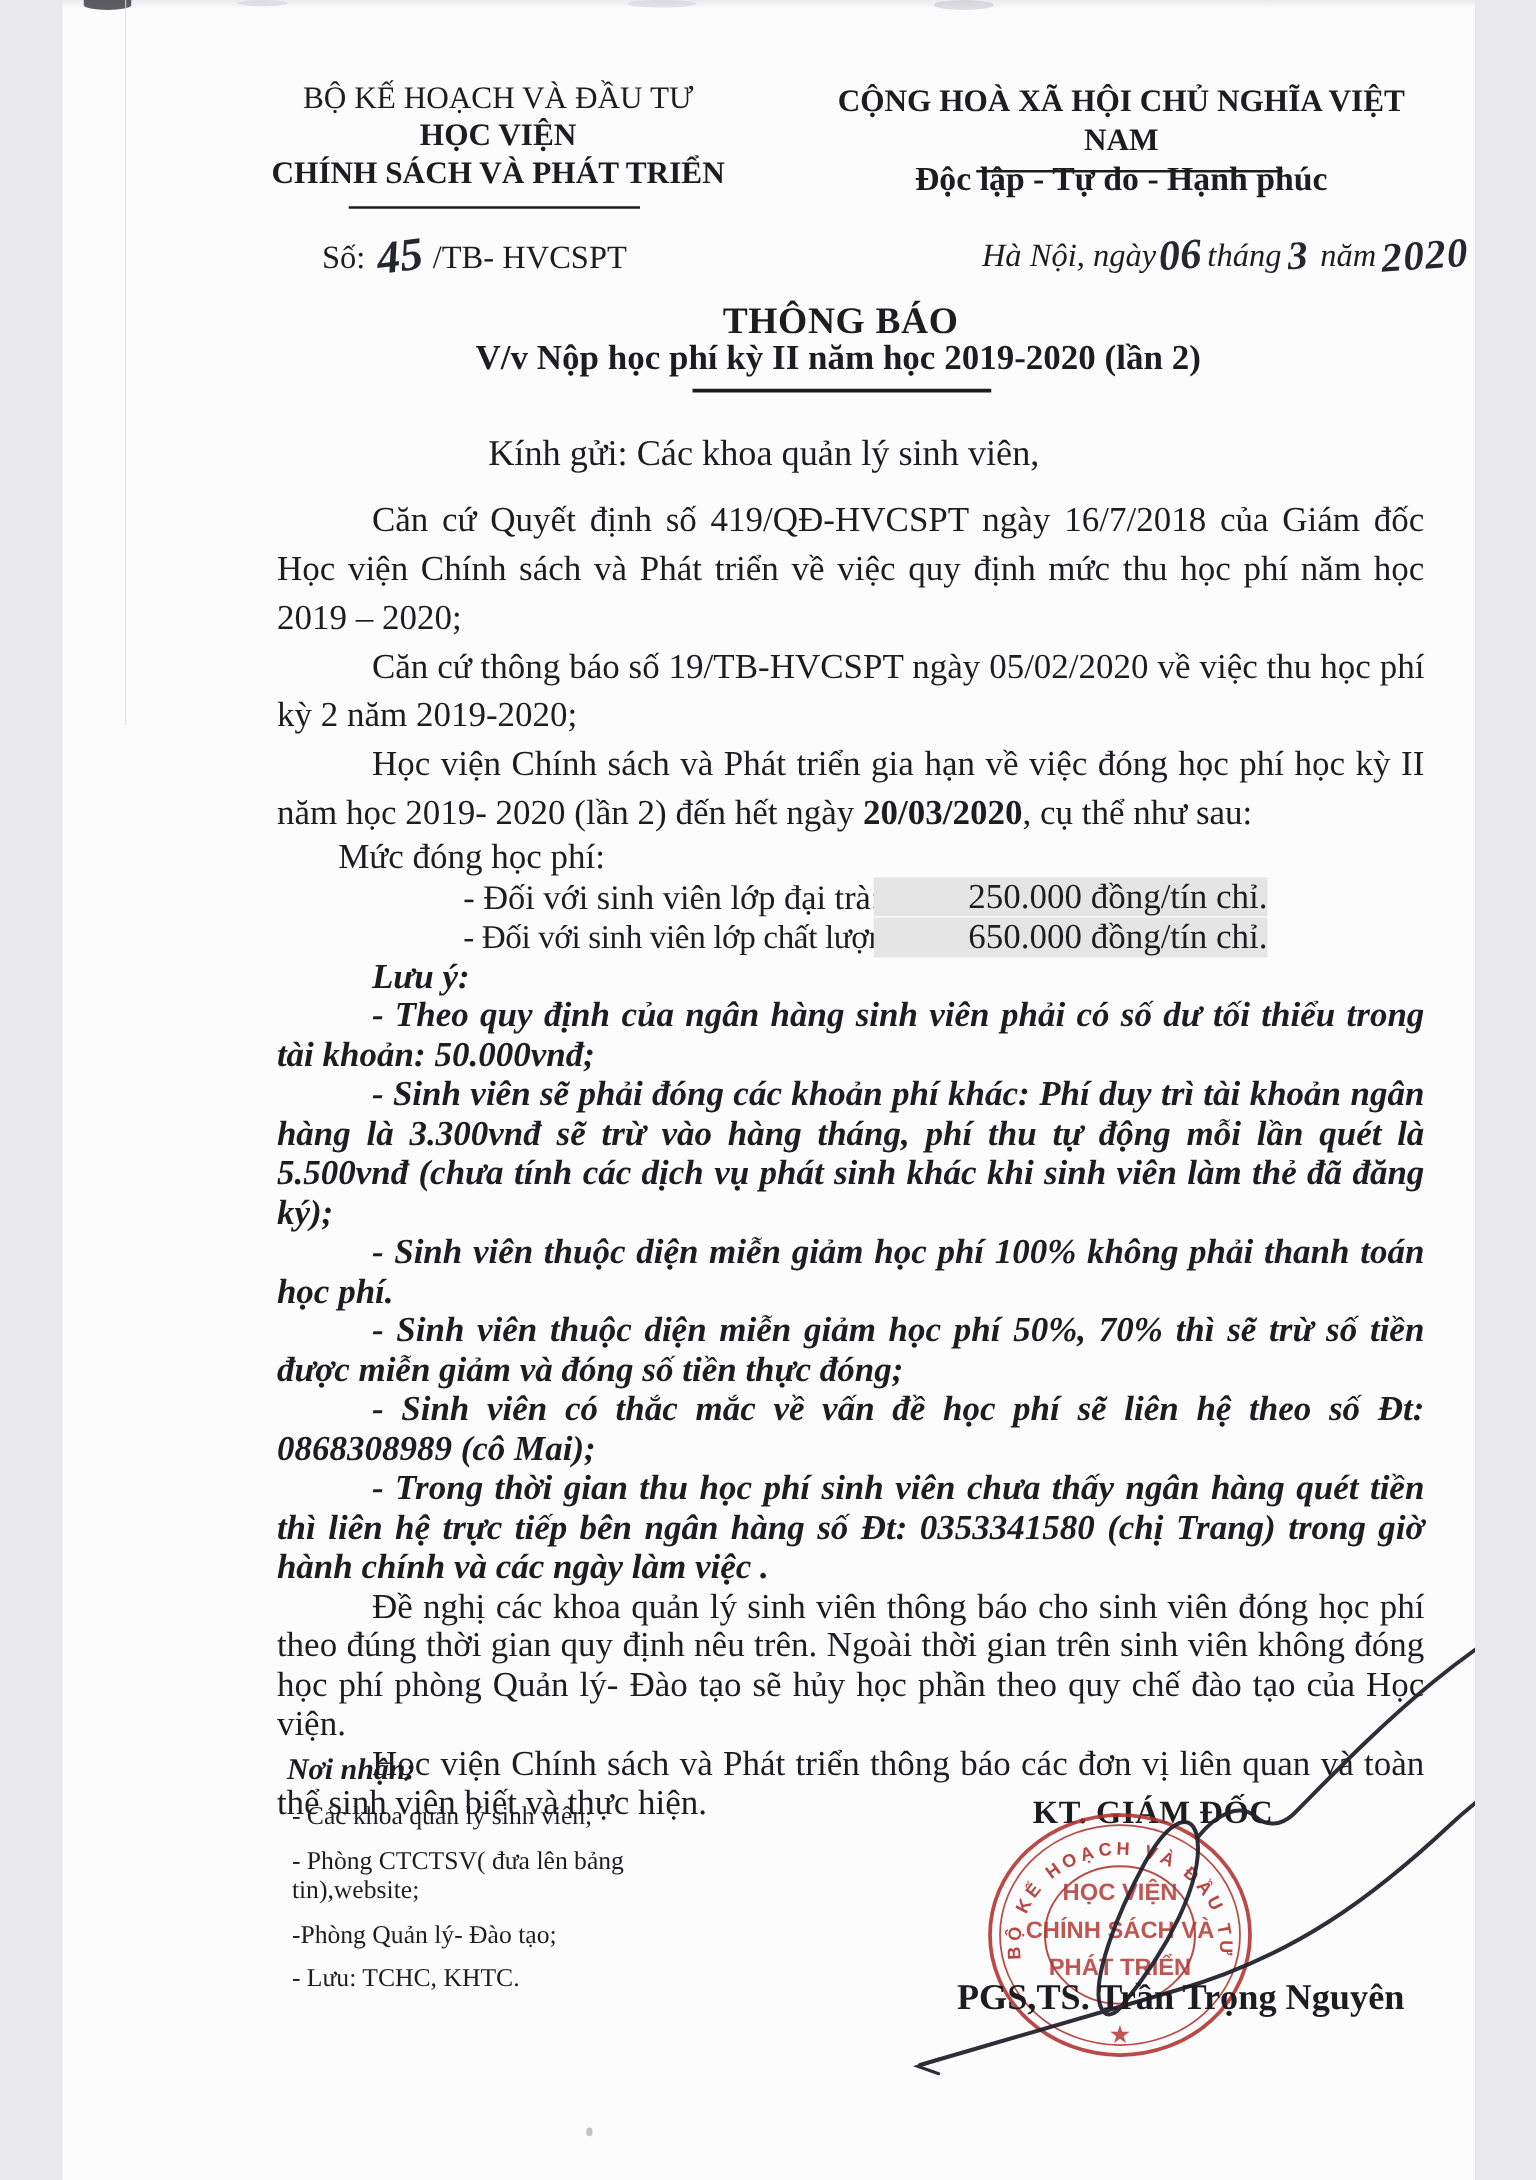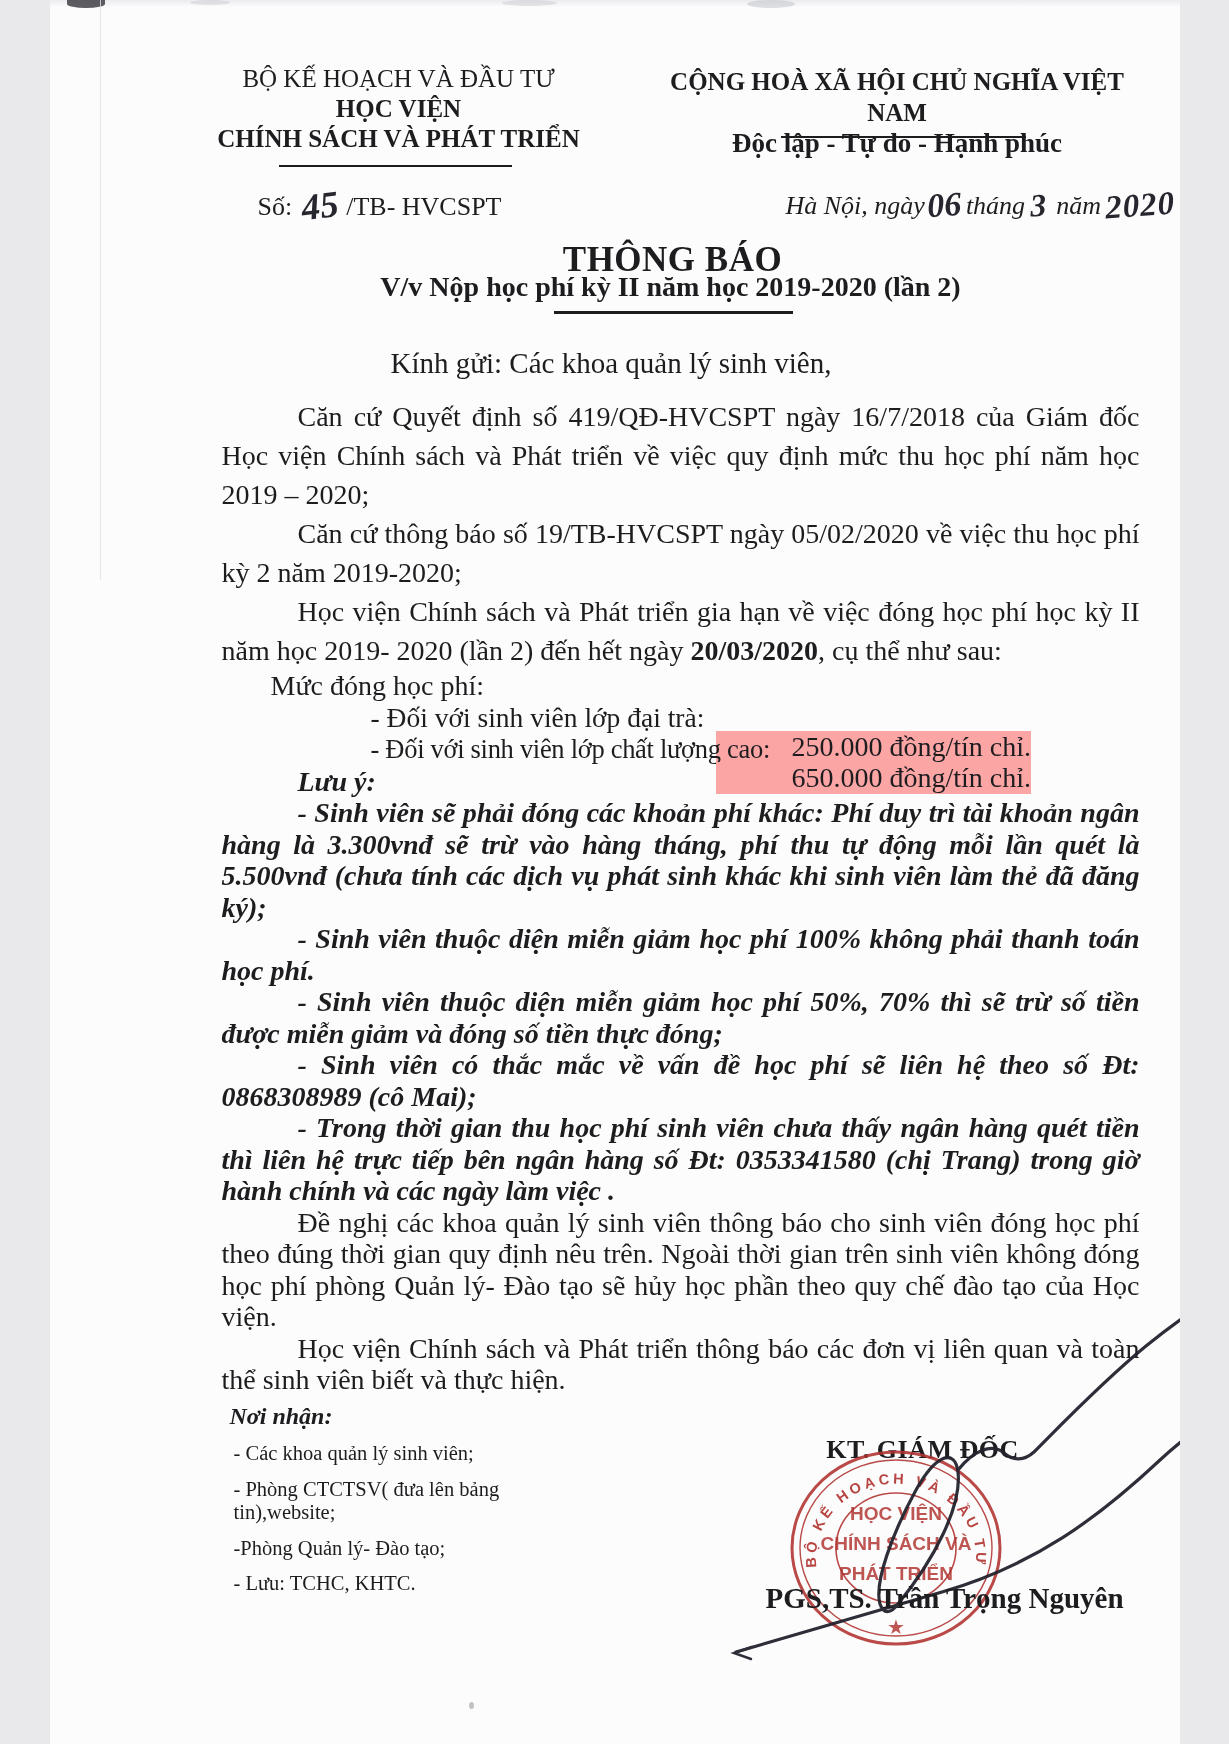--- a/index.html
+++ b/index.html
@@ -28,35 +28,35 @@
   .hdr-right{left:590px;top:66px;width:515px;font-size:25px;line-height:31px;}
   .rule{position:absolute;background:#1d1d20;height:2px;}
   .so-line{left:208px;top:181px;font-size:26px;}
   .dateline{left:736px;top:184px;font-size:26px;font-style:italic;white-space:nowrap;}
   .hw{font-family:"Liberation Serif",serif;font-style:italic;font-weight:700;display:inline-block;color:#26262e;}
   .hw-so{font-size:37px;transform:rotate(-7deg) translateY(3px);margin:0 2px;}
   .hw-day{font-size:34px;transform:rotate(-4deg) translateY(2px);margin-left:-4px;margin-right:-2px;}
   .hw-month{font-size:32px;transform:rotate(-3deg) translateY(2px);margin-left:-2px;margin-right:4px;}
   .hw-year{font-size:33px;transform:rotate(-4deg) translateY(2px);margin-left:-2px;letter-spacing:1px;}
 
-  .doc-title{left:323px;top:240px;width:600px;font-size:35px;font-weight:700;letter-spacing:.5px;}
+  .doc-title{left:323px;top:240px;width:600px;font-size:30px;font-weight:700;letter-spacing:.5px;}
   .doc-subtitle{left:171px;top:271px;width:900px;font-size:28px;font-weight:700;}
   .title-rule{left:504px;top:311px;width:239px;height:3px;}
 
   .salutation{left:341px;top:347px;font-size:29px;}
 
   .body-wrap{left:172px;top:397px;width:918px;font-size:28px;text-align:justify;}
   .sec1 p{margin:0;line-height:39px;text-indent:76px;}
   .sec2 p{margin:0;line-height:31.5px;text-indent:76px;}
   .sec2 .muc{text-indent:49px;}
   .note{font-style:italic;font-weight:700;}
   .fee-row{position:relative;margin:0;line-height:31.5px;padding-left:73px;text-indent:0;}
   .fee-label{font-size:27.5px;}
   .fee-label.tight{font-size:26.5px;letter-spacing:-0.3px;}
-  .fee-value{position:absolute;left:494px;top:0;background:#fca5a5;font-size:28px;margin-top:29px;}
+  .fee-value{position:absolute;left:477px;top:0;background:#e5e5e5;font-size:28px;}
 
   .recipients{left:172px;top:1403px;width:292px;}
   .recip-head{font-size:24px;font-weight:700;font-style:italic;margin:0 0 5px 8px;}
   .recip-item{font-size:20.5px;line-height:23.5px;margin:12px;}
 
   .sig-kt{left:723px;top:1435px;width:300px;font-size:26px;font-weight:700;letter-spacing:.5px;}
   .sig-pho{left:715px;top:1436px;width:300px;font-size:26px;font-weight:700;letter-spacing:.5px;}
   .sig-name{left:716px;top:1582px;width:360px;font-size:29px;font-weight:700;white-space:nowrap;}
 
   .stamp-svg{left:726px;top:1438px;}
@@ -120,20 +120,21 @@
       <p class="muc">Mức đóng học phí:</p>
       <p class="fee-row">
         <span class="fee-label">- Đối với sinh viên lớp đại trà:</span>
         <span class="fee-value">250.000 đồng/tín chỉ.</span>
       </p>
       <p class="fee-row">
         <span class="fee-label tight">- Đối với sinh viên lớp chất lượng cao:</span>
         <span class="fee-value">650.000 đồng/tín chỉ.</span>
       </p>
       <p class="note">Lưu ý:</p>
+      <p class="note">- Theo quy định của ngân hàng sinh viên phải có số dư tối thiểu trong tài khoản: 50.000vnđ;</p>
       <p class="note">- Sinh viên sẽ phải đóng các khoản phí khác: Phí duy trì tài khoản ngân hàng là 3.300vnđ sẽ trừ vào hàng tháng, phí thu tự động mỗi lần quét là 5.500vnđ (chưa tính các dịch vụ phát sinh khác khi sinh viên làm thẻ đã đăng ký);</p>
       <p class="note">- Sinh viên thuộc diện miễn giảm học phí 100% không phải thanh toán học phí.</p>
       <p class="note">- Sinh viên thuộc diện miễn giảm học phí 50%, 70% thì sẽ trừ số tiền được miễn giảm và đóng số tiền thực đóng;</p>
       <p class="note">- Sinh viên có thắc mắc về vấn đề học phí sẽ liên hệ theo số Đt: 0868308989 (cô Mai);</p>
       <p class="note">- Trong thời gian thu học phí sinh viên chưa thấy ngân hàng quét tiền thì liên hệ trực tiếp bên ngân hàng số Đt: 0353341580 (chị Trang) trong giờ hành chính và các ngày làm việc .</p>
       <p>Đề nghị các khoa quản lý sinh viên thông báo cho sinh viên đóng học phí theo đúng thời gian quy định nêu trên. Ngoài thời gian trên sinh viên không đóng học phí phòng Quản lý- Đào tạo sẽ hủy học phần theo quy chế đào tạo của Học viện.</p>
       <p>Học viện Chính sách và Phát triển thông báo các đơn vị liên quan và toàn thể sinh viên biết và thực hiện.</p>
     </div>
   </div>
 

